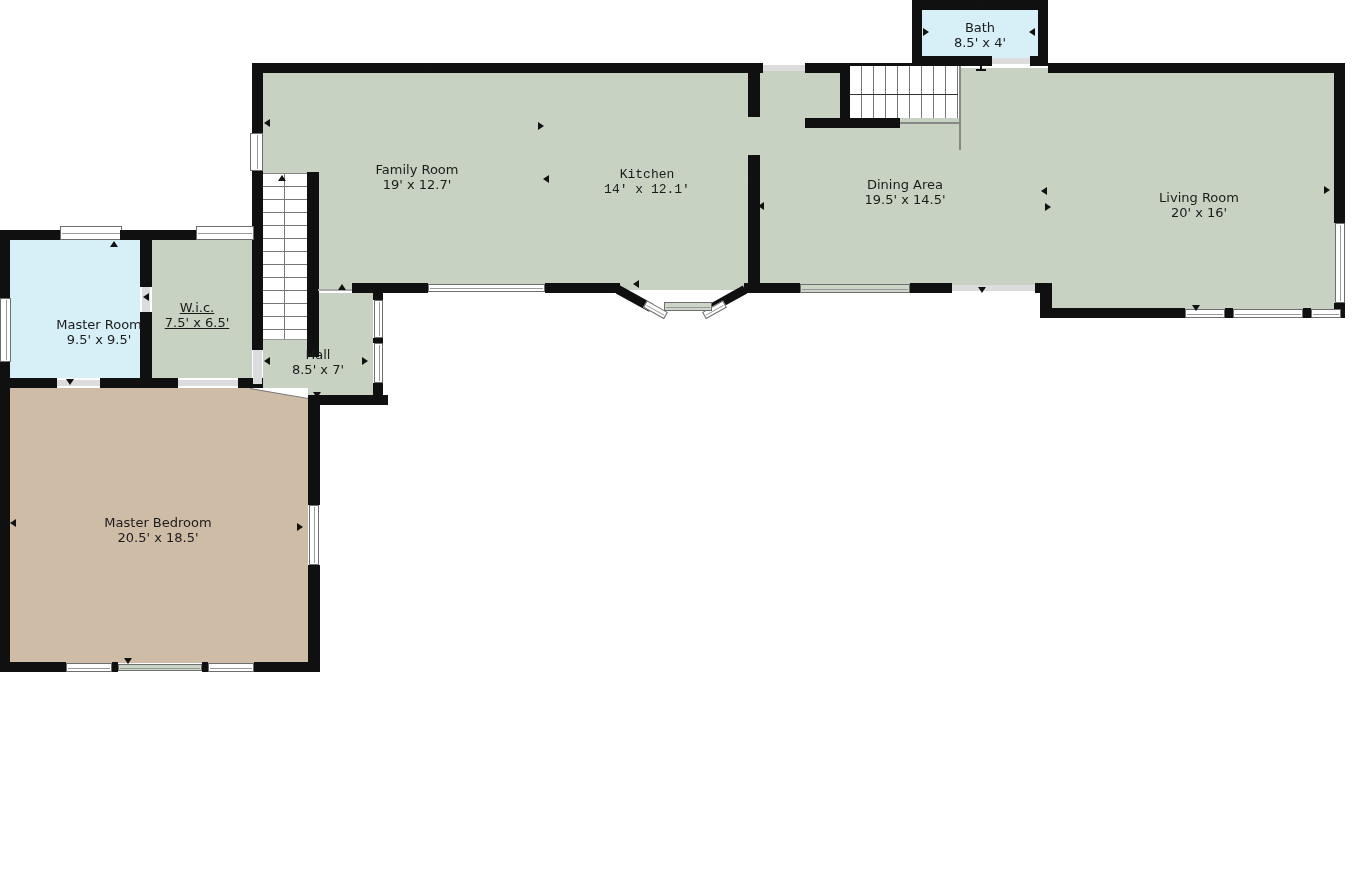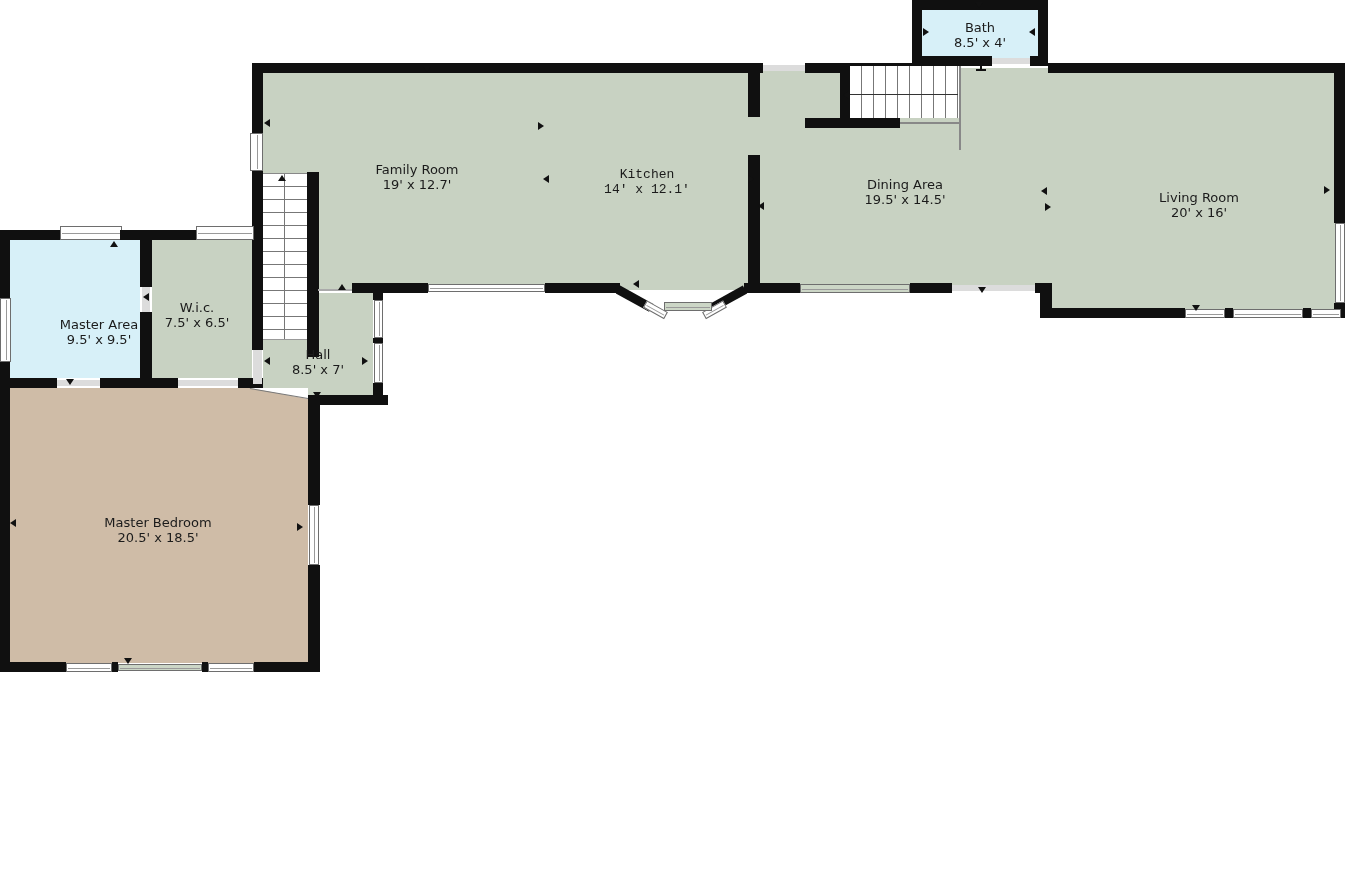--- a/index.html
+++ b/index.html
@@ -191,24 +191,24 @@
   </div>
   <div class="room-label" style="left:905px;top:177px;">
     <div>Dining Area</div>
     <div>19.5' x 14.5'</div>
   </div>
   <div class="room-label" style="left:1199px;top:190px;">
     <div>Living Room</div>
     <div>20' x 16'</div>
   </div>
   <div class="room-label" style="left:99px;top:317px;">
-    <div>Master Area</div>
+    <div>Master Room</div>
     <div>9.5' x 9.5'</div>
   </div>
-  <div class="room-label" style="left:197px;top:300px;">
+  <div class="room-label" style="left:197px;top:300px;text-decoration:underline;">
     <div>W.i.c.</div>
     <div>7.5' x 6.5'</div>
   </div>
   <div class="room-label" style="left:318px;top:347px;">
     <div>Hall</div>
     <div>8.5' x 7'</div>
   </div>
   <div class="room-label" style="left:158px;top:515px;">
     <div>Master Bedroom</div>
     <div>20.5' x 18.5'</div>

